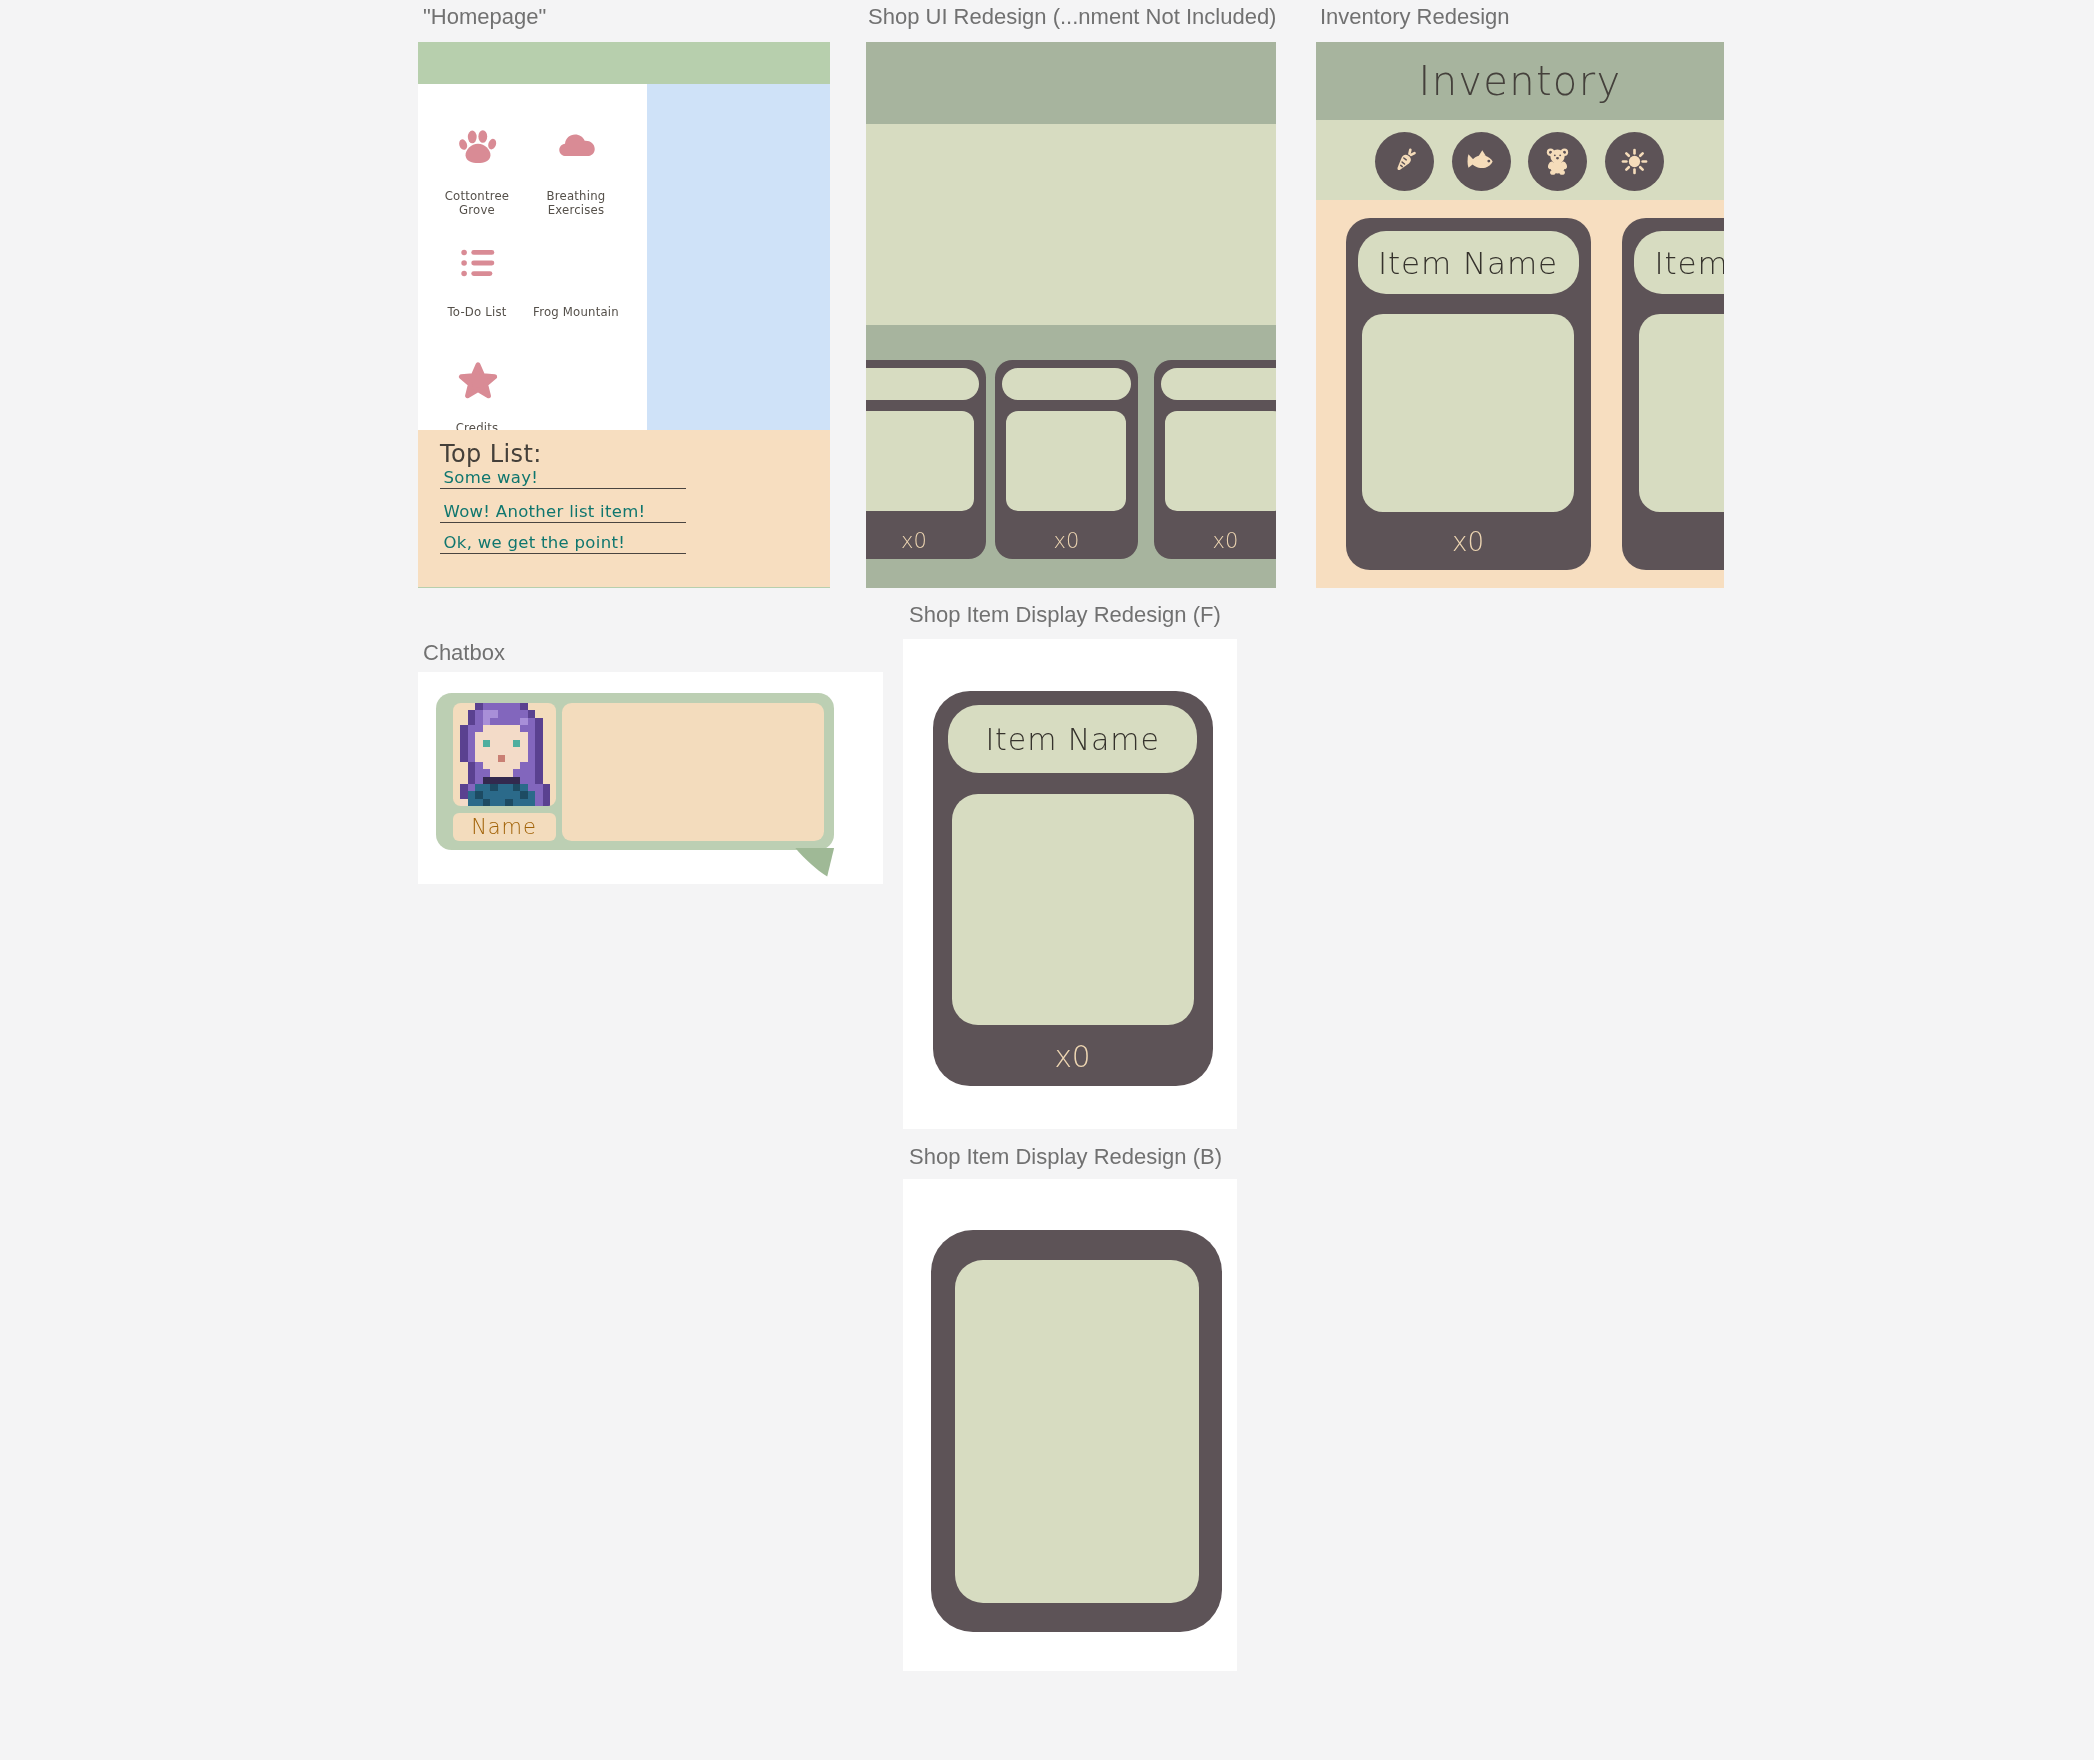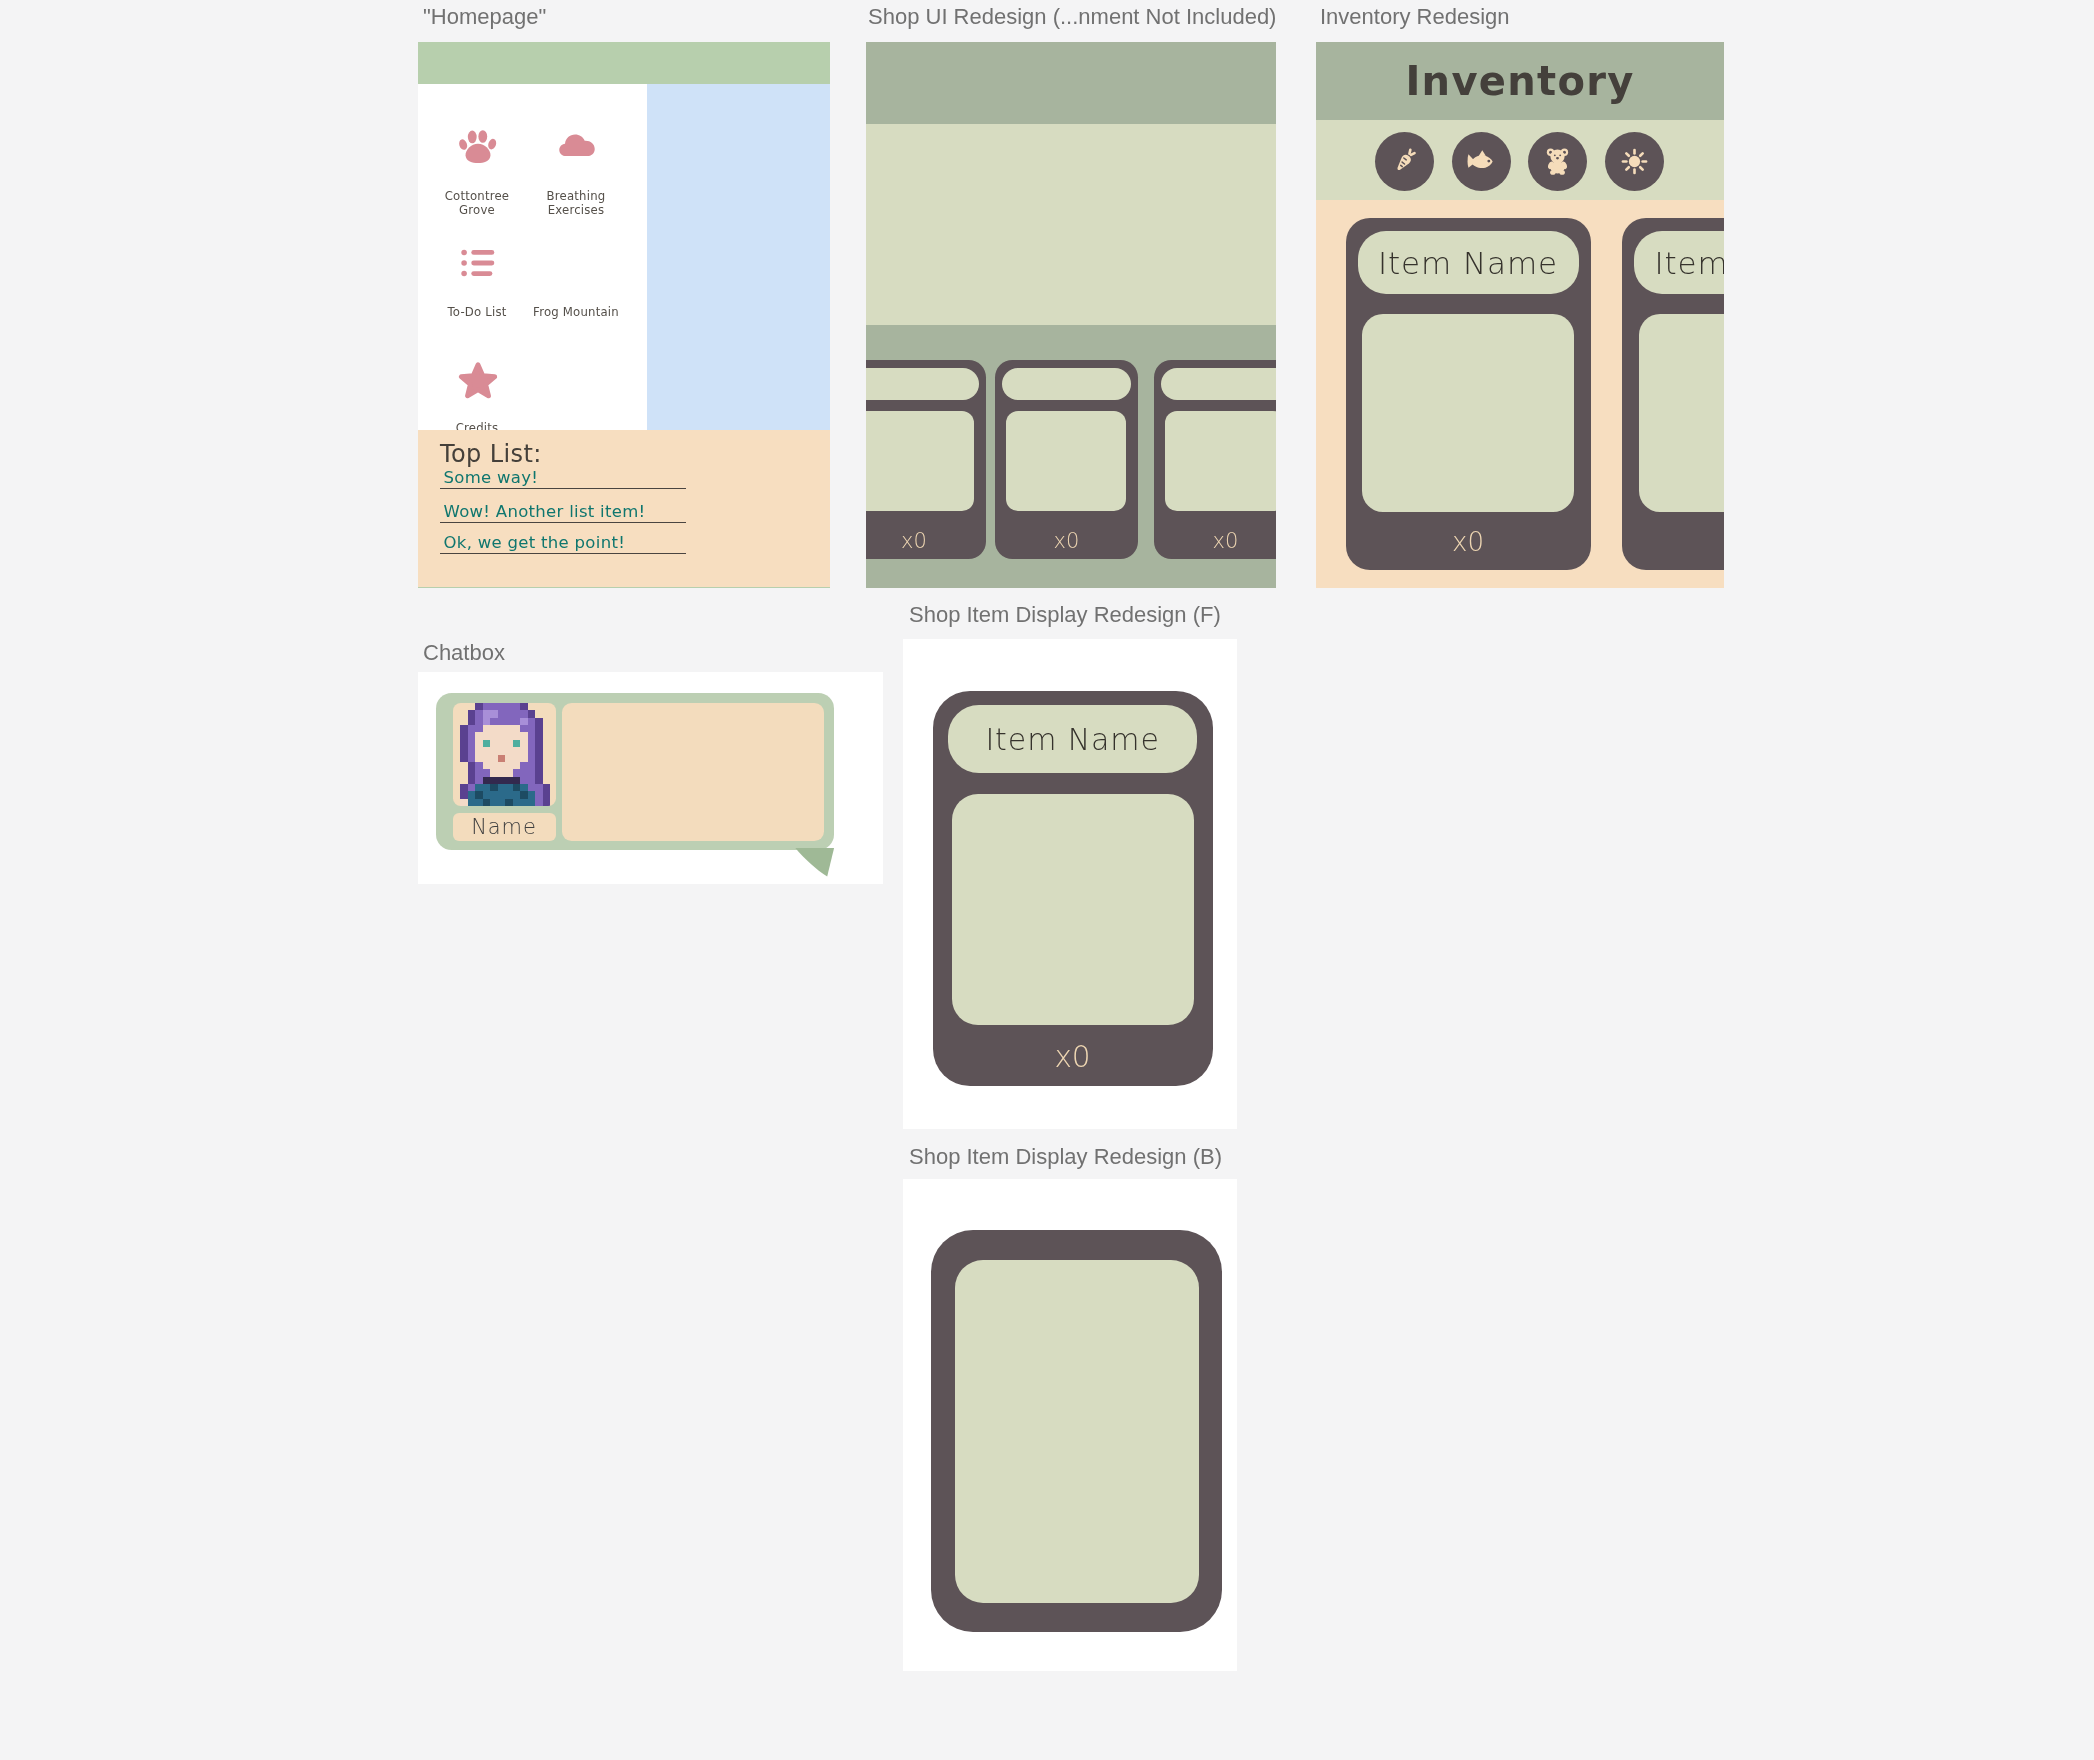--- a/index.html
+++ b/index.html
@@ -56,21 +56,21 @@
   .inv-card .pill{position:absolute;left:12px;top:13px;width:221px;height:63px;background:#d7dcc1;border-radius:28px;}
   .inv-card .pill span{display:block;text-align:center;line-height:64px;font-size:31px;color:#35322c;font-weight:300;letter-spacing:0.9px;white-space:nowrap;}
   .inv-card .img{position:absolute;left:16.5px;top:96px;width:212px;height:198px;background:#d7dcc1;border-radius:21px;}
   .inv-card .qty{position:absolute;left:0;top:309px;width:100%;text-align:center;font-size:26px;color:#eed6b2;font-weight:300;}
   
   .chat-frame{left:418px;top:672px;width:465px;height:212px;background:#ffffff;}
   .chat-bubble{position:absolute;left:18px;top:21px;width:398px;height:157px;background:#bccfb3;border-radius:15.6px;}
   .chat-portrait{position:absolute;left:16.5px;top:9.6px;width:103px;height:103px;background:#f3dcbd;border-radius:7.8px;overflow:hidden;}
   .chat-portrait svg{position:absolute;left:7px;bottom:-0.9px;width:90px;height:103px;}
   .chat-name{position:absolute;left:16.5px;top:120px;width:103px;height:28px;background:#f3dcbd;border-radius:6px;
-    text-align:center;line-height:29px;font-size:21px;color:#404040;font-weight:300;letter-spacing:0.9px;}
+    text-align:center;line-height:29px;font-size:21px;color:#a16207;font-weight:300;letter-spacing:0.9px;}
   .chat-text{position:absolute;left:126px;top:9.6px;width:262px;height:138px;background:#f3dcbd;border-radius:9.6px;cursor:text;}
   .chat-tail{position:absolute;left:377px;top:176px;width:42px;height:31px;}
   
   .f-frame{left:903px;top:639px;width:334px;height:490px;background:#ffffff;}
   .f-card{position:absolute;left:29.5px;top:52px;width:280px;height:395px;background:#5d5357;border-radius:37px;}
   .f-card .pill{position:absolute;left:15.6px;top:14px;width:249px;height:68px;background:#d7dcc1;border-radius:31px;}
   .f-card .pill span{display:block;text-align:center;line-height:70px;font-size:30px;color:#35322c;font-weight:300;letter-spacing:0.9px;}
   .f-card .img{position:absolute;left:19px;top:103px;width:242px;height:231px;background:#d7dcc1;border-radius:26px;}
   .f-card .qty{position:absolute;left:0;top:349px;width:100%;text-align:center;font-size:29.5px;color:#eed6b2;font-weight:300;}
   .b-frame{left:903px;top:1179px;width:334px;height:492px;background:#ffffff;}
@@ -158,21 +158,21 @@
     </div>
     <div class="shop-card" style="left:288px;">
       <div class="pill"></div>
       <div class="img"></div>
       <div class="qty">x0</div>
     </div>
   </div>
 
   <div class="frame inv-frame">
     <div class="abs inv-header">
-      <div class="big-title" style="line-height:78px;height:78px;font-weight:bold;">Inventory</div>
+      <div class="big-title" style="line-height:78px;height:78px;">Inventory</div>
     </div>
     <div class="abs inv-band">
       <div class="cat-circle" style="left:59px;">
         <svg viewBox="0 0 48 48">
           <g transform="rotate(38 24 24)">
             <path class="pk" d="M24 15 C28.5 15 31 18 30 22.5 L26.3 35.5 C25.5 38.3 22.5 38.3 21.7 35.5 L18 22.5 C17 18 19.5 15 24 15 Z"></path>
             <rect class="pk" x="20" y="5.5" width="3.4" height="8.5" rx="1.7" transform="rotate(-25 21.7 9.7)"></rect>
             <rect class="pk" x="24.8" y="5.5" width="3.4" height="8.5" rx="1.7" transform="rotate(25 26.5 9.7)"></rect>
             <path d="M20.5 21 L24.5 21 M22 26.5 L26 26.5 M23.2 31 L25.8 31" stroke="#5d5357" stroke-width="1.9" stroke-linecap="round" fill="none"></path>
           </g>

